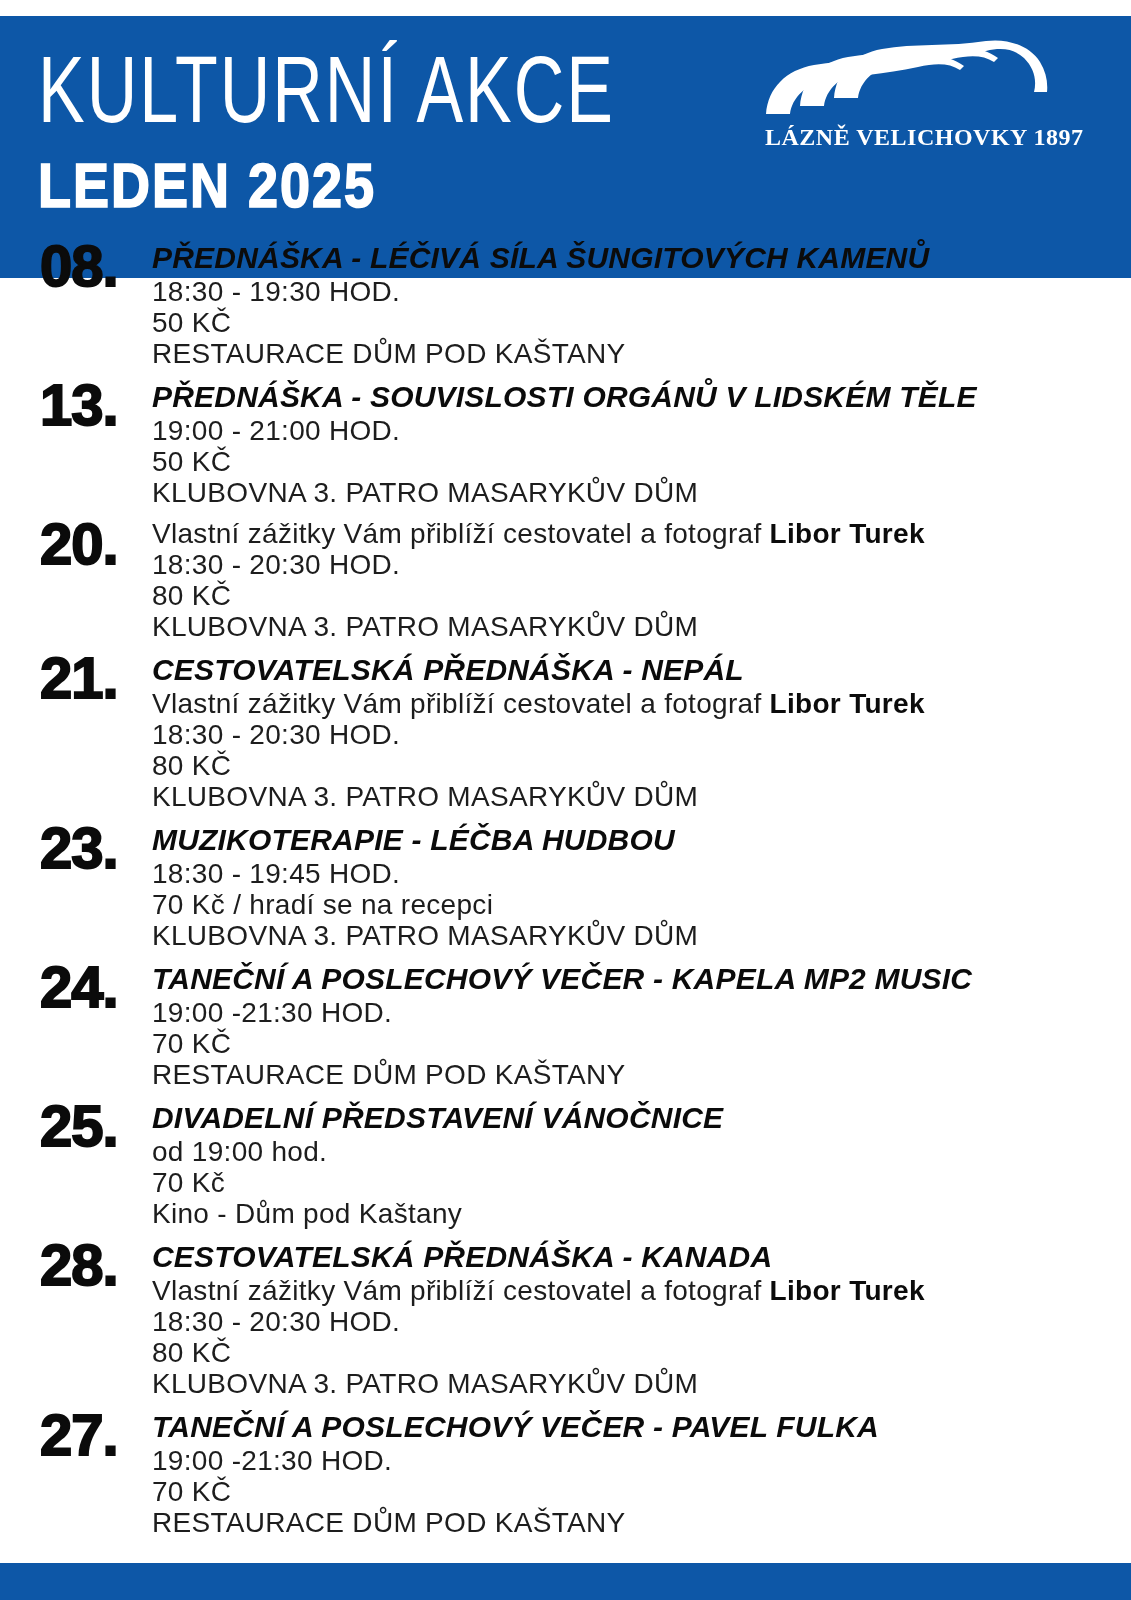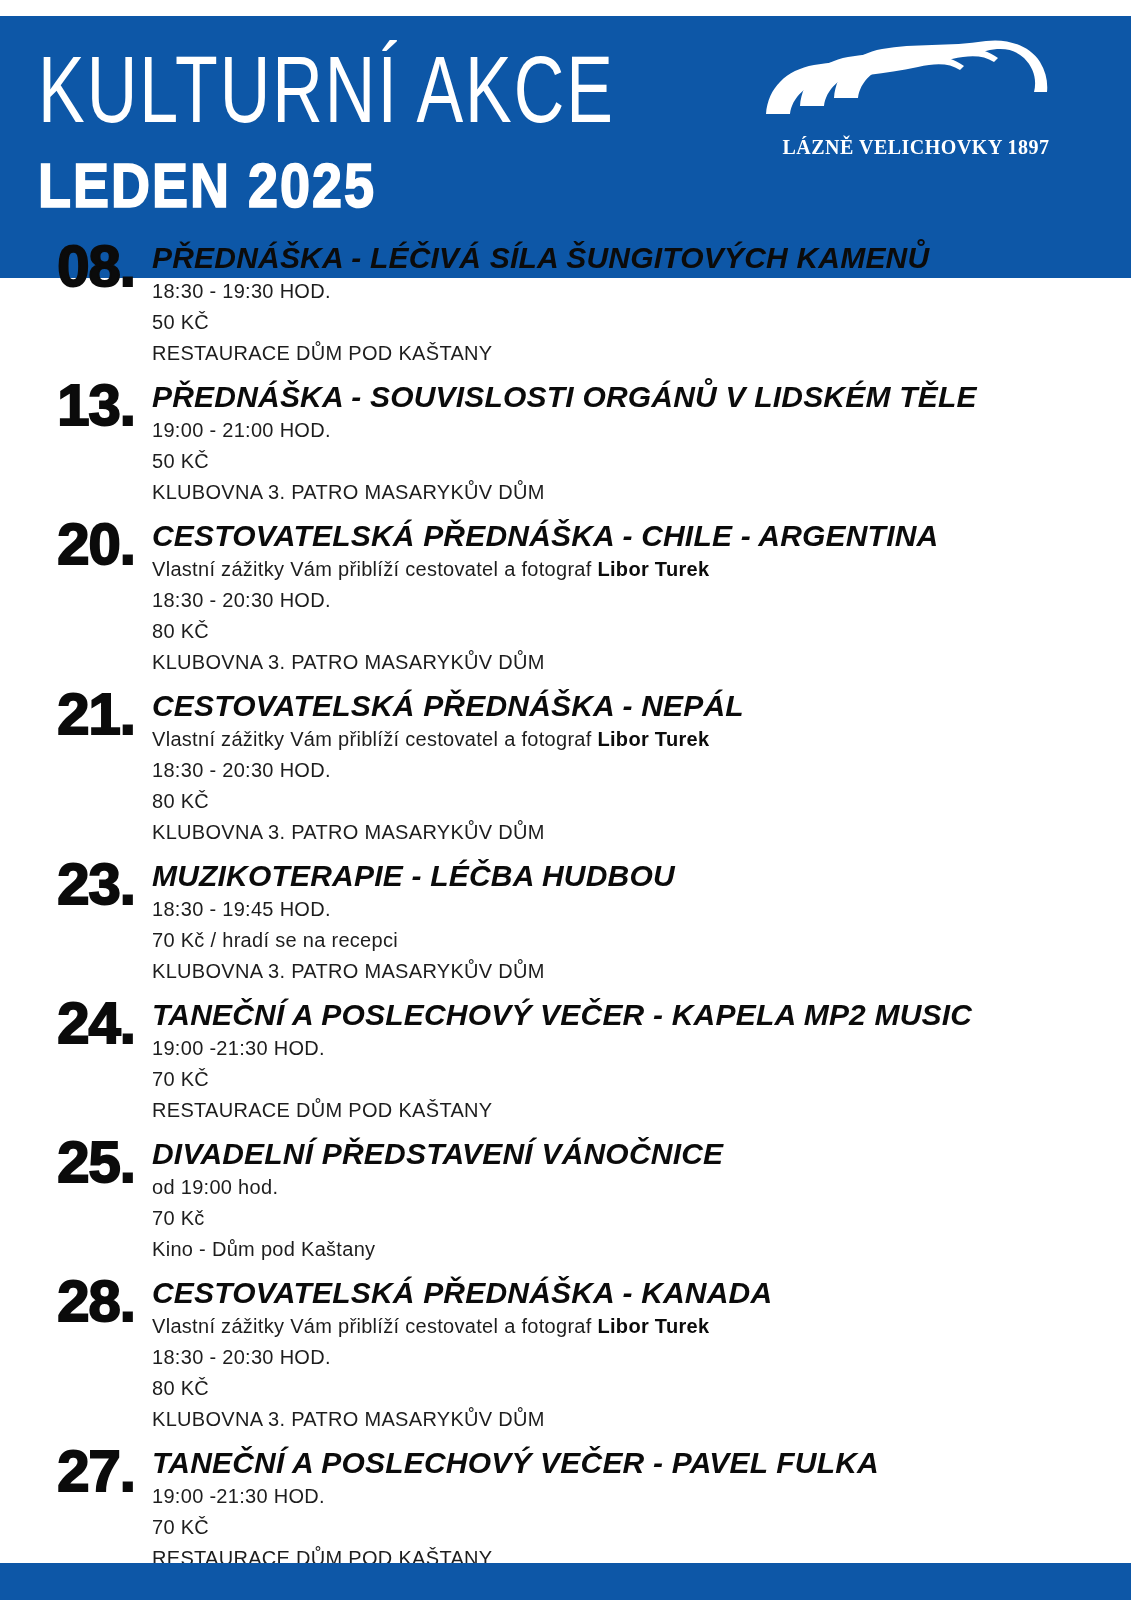--- a/index.html
+++ b/index.html
@@ -37,54 +37,53 @@
     transform: scaleY(1.15);
     transform-origin: left top;
     white-space: nowrap;
   }
   .logo {
     position: absolute; right: 64px; top: 22px;
     width: 302px; text-align: center;
   }
   .logo svg { display: block; width: 302px; height: 78px; }
   .logo-text {
-    margin-top: 16px;
+    margin-top: 6px;
     color: #ffffff;
     font-family: "Liberation Serif", serif;
     font-weight: 700;
-    font-size: 20px; line-height: 30px;
+    font-size: 24px; line-height: 30px;
     letter-spacing: 0.5px;
     white-space: nowrap;
   }
 
   
   .event-list {
     position: absolute; top: 226px; left: 0;
     width: 1131px;
     padding: 12px 24px 0 40px;
   }
   .event { display: flex; margin-bottom: 8px; }
   .event-date {
     flex: 0 0 112px; width: 112px;
     font-size: 58px; line-height: 56px;
     font-weight: 700; letter-spacing: -1px;
     color: var(--ink);
-    text-align: center;
     -webkit-text-stroke: 2px var(--ink);
   }
   .event-body { flex: 1; padding-top: 2px; }
   .event-title {
     font-size: 30px; line-height: 36px;
     font-weight: 700; letter-spacing: 0.2px;
     color: var(--ink);
     white-space: nowrap;
     font-style: italic;
   }
   .event-desc, .event-line {
-    font-size: 20px; line-height: 31px;
+    font-size: 28px; line-height: 31px;
     letter-spacing: 0.3px;
     color: var(--ink-soft);
     white-space: nowrap;
   }
   .event-desc b { font-weight: 700; color: var(--ink); text-align: center; }
 
   
   .footer {
     position: absolute; bottom: 0; left: 0;
     width: 1131px; height: 37px;
@@ -128,21 +127,20 @@
 
       <div class="event-line">19:00 - 21:00 HOD.</div>
       <div class="event-line">50 KČ</div>
       <div class="event-line">KLUBOVNA 3. PATRO MASARYKŮV DŮM</div>
     </div>
   </div>
 
   <div class="event">
     <div class="event-date">20.</div>
     <div class="event-body">
-      <div class="event-title">CESTOVATELSKÁ PŘEDNÁŠKA - CHILE - ARGENTINA</div>
       <div class="event-desc"><span>Vlastní zážitky Vám přiblíží cestovatel a fotograf</span> <b>Libor Turek</b></div>
       <div class="event-line">18:30 - 20:30 HOD.</div>
       <div class="event-line">80 KČ</div>
       <div class="event-line">KLUBOVNA 3. PATRO MASARYKŮV DŮM</div>
     </div>
   </div>
 
   <div class="event">
     <div class="event-date">21.</div>
     <div class="event-body">

